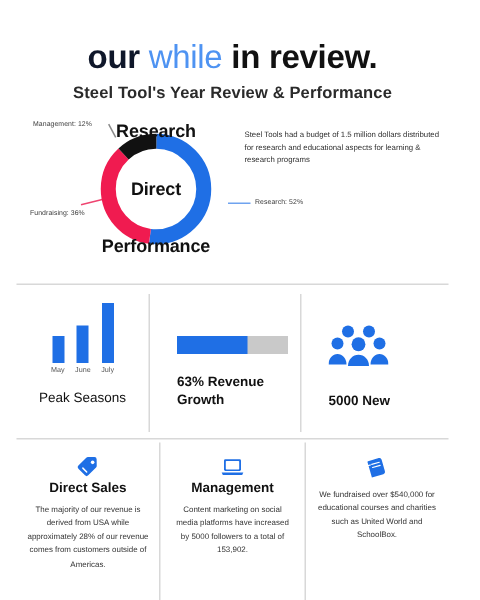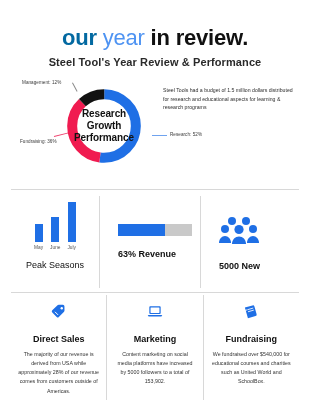--- a/index.html
+++ b/index.html
@@ -14,21 +14,21 @@
   .page { position: relative; width: 310px; height: 400px; background: #fff; }
 
   
   .header { padding-top: 26px; text-align: center; }
   .title {
     font-size: 22px;
     line-height: 1.05;
     letter-spacing: -0.2px;
     white-space: nowrap;
   }
-  .t-our   { font-weight: 700; color: #0369a1; }
+  .t-our   { font-weight: 700; color: #0f172a; }
   .t-year  { font-weight: 400; color: #4e93f2; }
   .t-rest  { font-weight: 700; color: #111111; }
   .subtitle {
     margin-top: 7px;
     font-size: 11px;
     font-weight: 600;
     color: #2a2a2a;
     letter-spacing: 0.1px;
   }
 
@@ -44,25 +44,26 @@
     width: 84px; height: 84px;
   }
   .donut-svg { display: block; width: 84px; height: 84px; }
   .donut-center {
     position: absolute;
     left: 0; top: 0;
     width: 84px; height: 84px;
     display: flex; flex-direction: column;
     align-items: center; justify-content: center;
     text-align: center;
-    font-size: 10px;
+    font-size: 12px;
     font-weight: 700;
     line-height: 1.22;
     color: #111;
     letter-spacing: -0.1px;
+    gap: 24px;
   }
 
   .lbl {
     position: absolute;
     font-size: 4.6px;
     color: #3a3a3a;
     white-space: nowrap;
     letter-spacing: 0.05px;
   }
   .lbl-management { left: 22px; top: 0px; }
@@ -170,21 +171,21 @@
   }
   .cell-left { align-items: flex-start; padding-left: 18px; }
 
   
   .people-icon { margin-top: 14px; }
 
   
   .cell-bot { padding: 8px 7px 0; }
   .bot-icon { height: 17px; display: flex; align-items: center; justify-content: center; }
   .bot-title {
-    margin-top: 14px;
+    margin-top: 0;
     font-size: 9px;
     font-weight: 700;
     color: #111;
     text-align: center;
   }
   .bot-body {
     margin-top: 6px;
     font-size: 5.3px;
     line-height: 1.75;
     color: #333;
@@ -192,21 +193,21 @@
   }
 </style>
 </head>
 <body>
 
 <div class="page">
 
   <div class="header">
     <div class="title">
       <span class="t-our">our</span>
-      <span class="t-year">year</span>
+      <span class="t-year">while</span>
       <span class="t-rest">in review.</span>
     </div>
     <div class="subtitle">Steel Tool's Year Review &amp; Performance</div>
   </div>
 
   <div class="donut-section">
 
     <div class="lbl lbl-management">Management: 12%</div>
     <div class="leader leader-mgmt"></div>
 
@@ -218,21 +219,21 @@
 
     <div class="donut-wrap">
       <svg class="donut-svg" viewBox="0 0 42 42">
 
         <circle cx="21" cy="21" r="15.915" fill="none" stroke="#1f6fe5" stroke-width="5" stroke-dasharray="52 48" stroke-dashoffset="25"></circle>
         <circle cx="21" cy="21" r="15.915" fill="none" stroke="#f01b50" stroke-width="5" stroke-dasharray="36 64" stroke-dashoffset="-27"></circle>
         <circle cx="21" cy="21" r="15.915" fill="none" stroke="#111111" stroke-width="5" stroke-dasharray="12 88" stroke-dashoffset="-63"></circle>
       </svg>
       <div class="donut-center">
         <span>Research</span>
-        <span>Growth</span>
+        <span>Direct</span>
         <span>Performance</span>
       </div>
     </div>
 
     <div class="donut-note">Steel Tools had a budget of 1.5 million dollars distributed for research and educational aspects for learning &amp; research programs</div>
   </div>
 
   <div class="rule"></div>
 
   <div class="row row-mid">
@@ -254,20 +255,21 @@
       </div>
       <div class="stat-title">Peak Seasons</div>
     </div>
 
     <div class="cell divided cell-left">
       <div class="prog-track">
         <div class="prog-fill" style="width:63%"></div>
       </div>
       <div class="stat-title-left">
         <div>63% Revenue</div>
+        <div>Growth</div>
       </div>
     </div>
 
     <div class="cell divided cell-left">
       <div class="people-icon">
         <svg width="40" height="28" viewBox="0 0 40 28">
           <circle cx="13" cy="5" r="4" fill="#1f6fe5"></circle>
           <circle cx="27" cy="5" r="4" fill="#1f6fe5"></circle>
           <circle cx="6" cy="13" r="4" fill="#1f6fe5"></circle>
           <circle cx="34" cy="13" r="4" fill="#1f6fe5"></circle>
@@ -300,31 +302,30 @@
     </div>
 
     <div class="cell cell-bot divided">
       <div class="bot-icon">
         <svg width="18" height="17" viewBox="0 0 24 24">
           <rect x="4" y="4.5" width="16" height="11" rx="1.3" fill="#1f6fe5"></rect>
           <rect x="5.7" y="6.2" width="12.6" height="7.8" rx="0.6" fill="#ffffff"></rect>
           <path d="M1.8 17h20.4l-1.1 2.2H2.9z" fill="#1f6fe5"></path>
         </svg>
       </div>
-      <div class="bot-title">Marketing</div>
+      <div class="bot-title">Management</div>
       <div class="bot-body">Content marketing on social media platforms have increased by 5000 followers to a total of 153,902.</div>
     </div>
 
     <div class="cell cell-bot divided">
       <div class="bot-icon">
         <svg width="18" height="17" viewBox="0 0 24 24">
           <path d="M5.2 4.3h11.2a2.2 2.2 0 0 1 2.2 2.2v11.3a2.2 2.2 0 0 1-2.2 2.2H5.2z" fill="#1f6fe5" transform="rotate(-16 12 12)"></path>
           <path d="M5.2 4.3a2 2 0 0 0 0 4h2.2" fill="none" stroke="#ffffff" stroke-width="1.1" transform="rotate(-16 12 12)"></path>
           <path d="M8.4 8.2h7.4" stroke="#ffffff" stroke-width="1.1" stroke-linecap="round" transform="rotate(-16 12 12)"></path>
           <path d="M8.4 11.2h7.4" stroke="#ffffff" stroke-width="1.1" stroke-linecap="round" transform="rotate(-16 12 12)"></path>
         </svg>
       </div>
-      <div class="bot-title">Fundraising</div>
       <div class="bot-body">We fundraised over $540,000 for educational courses and charities such as United World and SchoolBox.</div>
     </div>
   </div>
 
 </div>
 
 </body></html>

